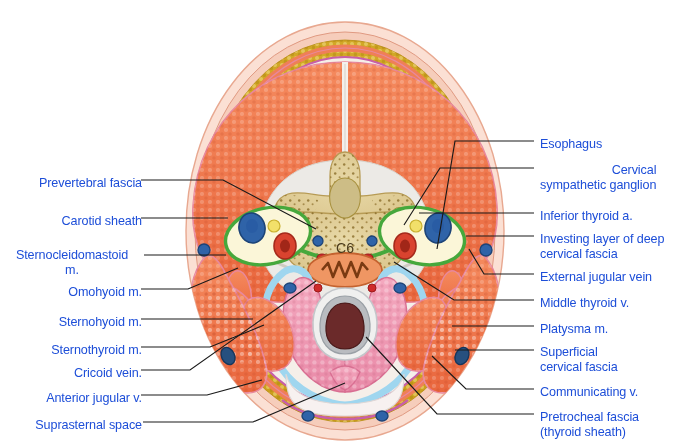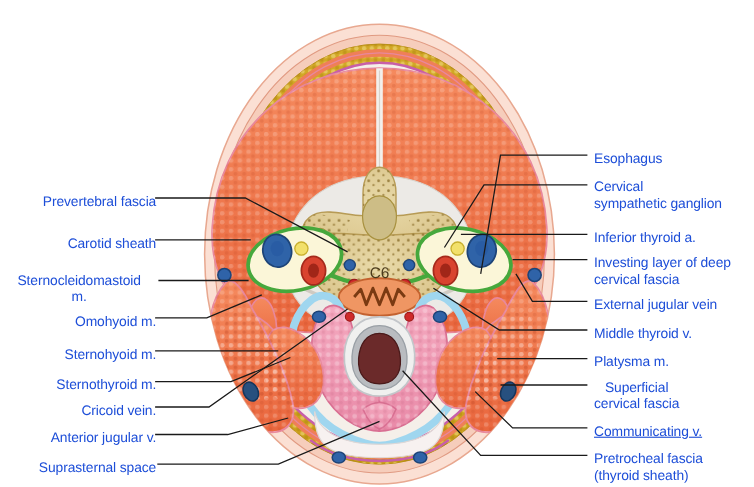--- a/index.html
+++ b/index.html
@@ -272,28 +272,28 @@
 m.</div>
       <div class="lbl L" style="left: 12px; top: 285px; width: 130px;">Omohyoid m.</div>
       <div class="lbl L" style="left: 12px; top: 315px; width: 130px;">Sternohyoid m.</div>
       <div class="lbl L" style="left: 12px; top: 343px; width: 130px;">Sternothyroid m.</div>
       <div class="lbl L" style="left: 12px; top: 366px; width: 130px;">Cricoid vein.</div>
       <div class="lbl L" style="left: 12px; top: 391px; width: 130px;">Anterior jugular v.</div>
       <div class="lbl L" style="left: 4px; top: 418px; width: 138px;">Suprasternal space</div>
     </div>
 <div id="labels-right">
       <div class="lbl R" style="left: 540px; top: 137px;">Esophagus</div>
-      <div class="lbl R" style="left: 540px; top: 163px;">Cervical
+      <div class="lbl R" style="left: 540px; top: 163px; text-align: right;">Cervical
 sympathetic ganglion</div>
       <div class="lbl R" style="left: 540px; top: 209px;">Inferior thyroid a.</div>
       <div class="lbl R" style="left: 540px; top: 232px;">Investing layer of deep
 cervical fascia</div>
       <div class="lbl R" style="left: 540px; top: 270px;">External jugular vein</div>
       <div class="lbl R" style="left: 540px; top: 296px;">Middle thyroid v.</div>
       <div class="lbl R" style="left: 540px; top: 322px;">Platysma m.</div>
-      <div class="lbl R" style="left: 540px; top: 345px; text-align: center;">Superficial
+      <div class="lbl R" style="left: 540px; top: 345px;">Superficial
 cervical fascia</div>
-      <div class="lbl R" style="left: 540px; top: 385px; text-decoration: underline;">Communicating v.</div>
+      <div class="lbl R" style="left: 540px; top: 385px;">Communicating v.</div>
       <div class="lbl R" style="left: 540px; top: 410px;">Pretrocheal fascia
 (thyroid sheath)</div>
     </div>
 
 </div>
 
 </body></html>

